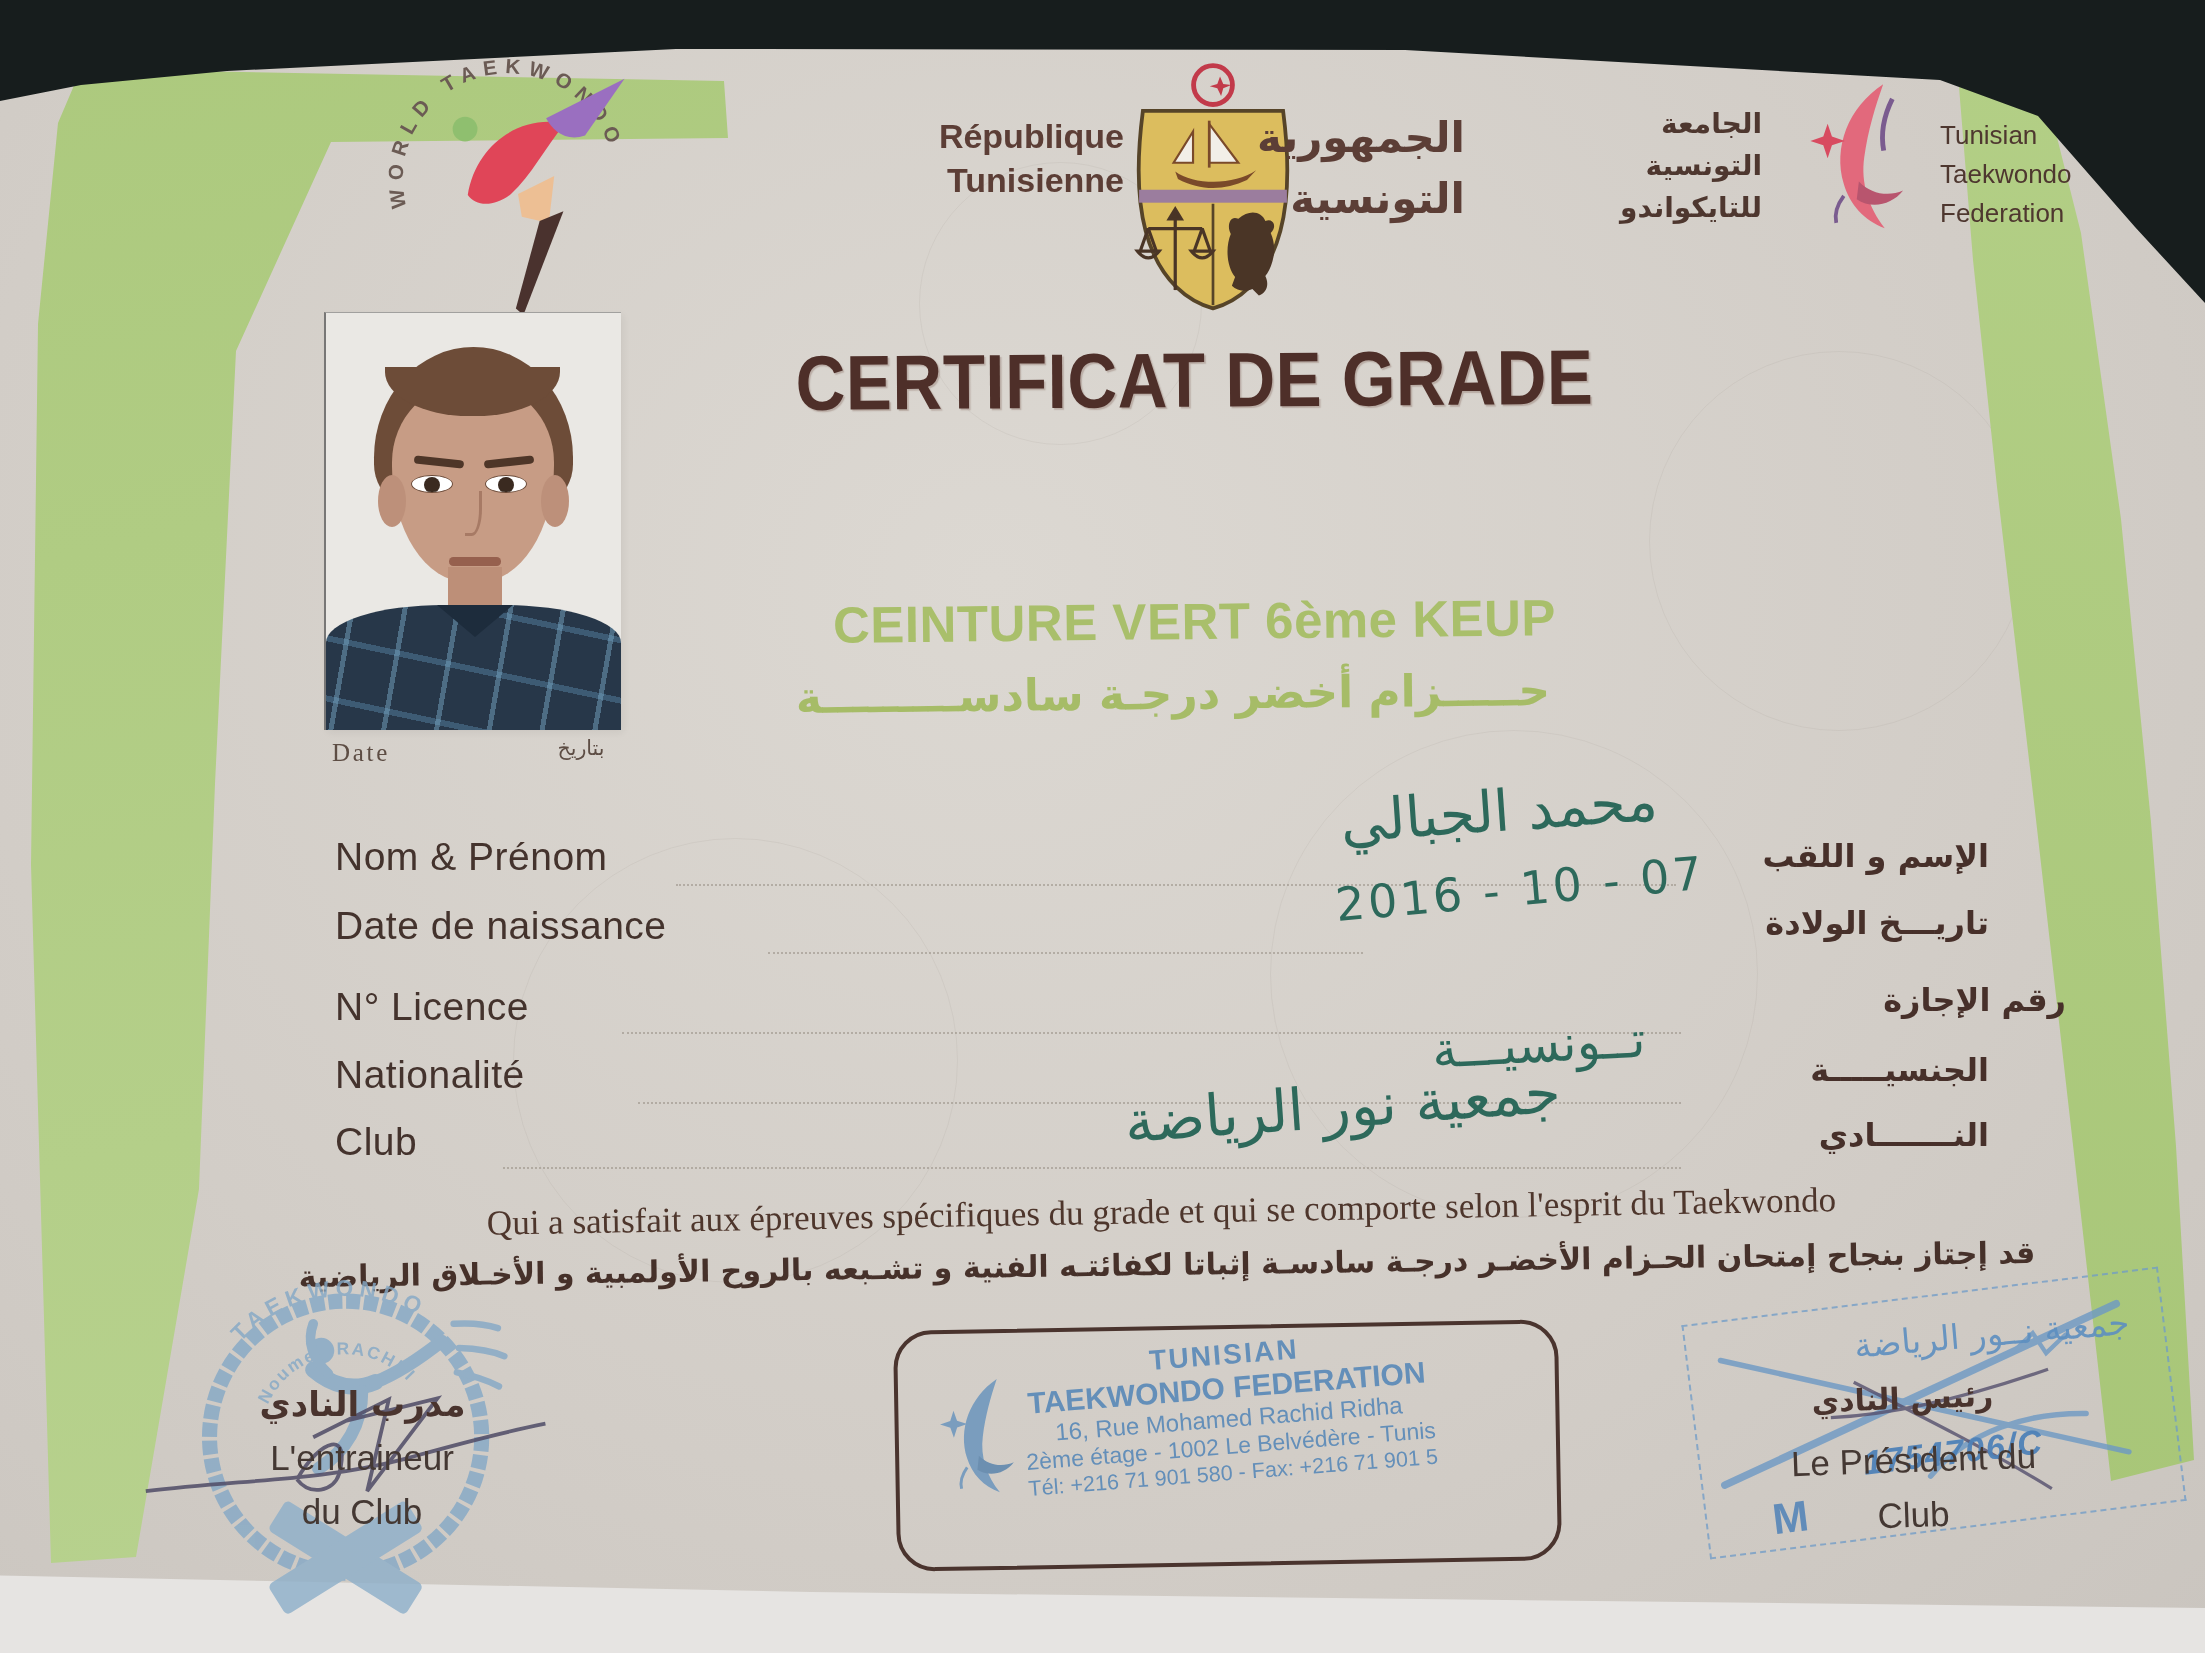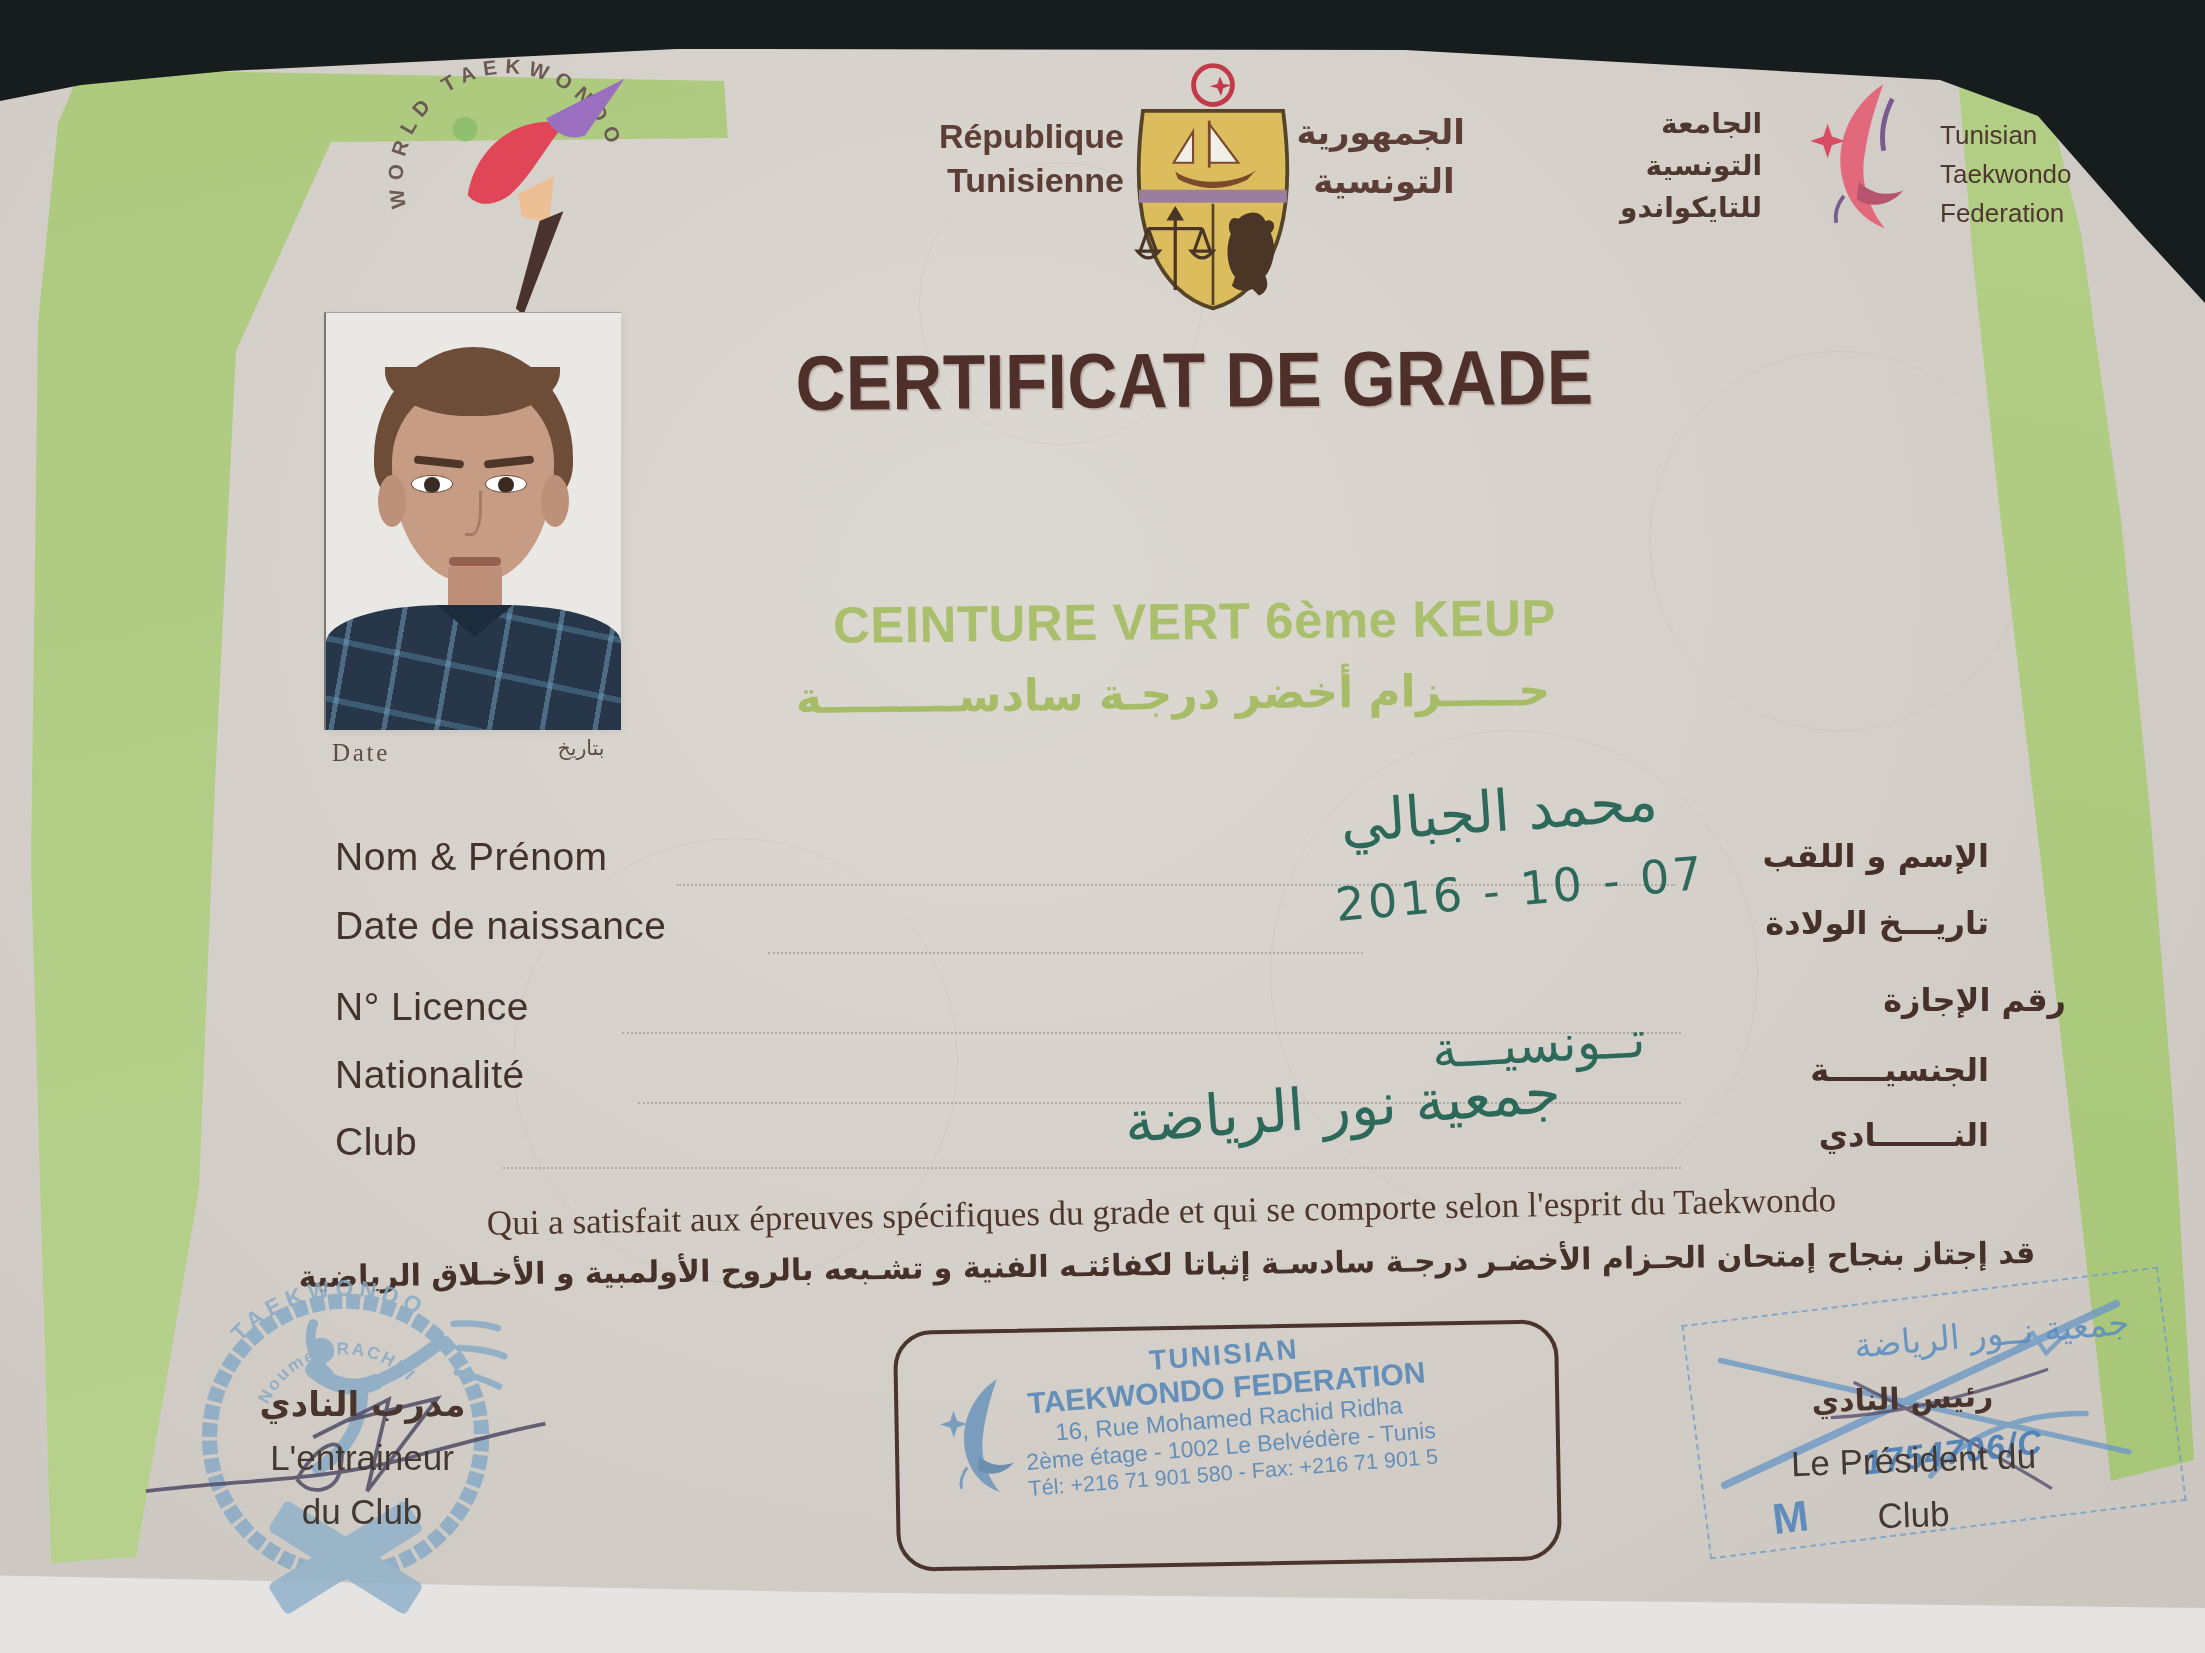--- a/index.html
+++ b/index.html
@@ -11,21 +11,21 @@
     clip-path:polygon(0 0,2205px 0,2205px 303px,2135px 227px,2038px 116px,1940px 80px,1405px 50px,676px 49px,227px 71px,81px 85px,0 101px);}
   .green-left{left:0;top:0;width:811px;height:1600px;background:linear-gradient(170deg,#abc97b,#b7d28d);opacity:.97;
     clip-path:polygon(81px 69px,724px 81px,728px 138px,331px 142px,236px 351px,215px 784px,199px 1189px,136px 1557px,51px 1563px,31px 865px,38px 324px,58px 123px);}
   .green-right{left:1935px;top:49px;width:270px;height:1459px;background:linear-gradient(190deg,#b3cf86,#a8c678);
     clip-path:polygon(24px 38px,105px 20.5px,146px 184px,186px 470px,216px 773px,241px 1097px,259px 1411px,176px 1432px,143px 1140px,100px 762px,62px 438px,38px 211px);}
   .paper-bottom{left:0;top:1562px;width:2205px;height:92px;background:#e6e4e2;
     clip-path:polygon(0 13.5px,811px 30px,2205px 46px,2205px 92px,0 92px);}
   .watermark{border:1.6px solid rgba(150,142,130,.35);border-radius:50%;opacity:.35;}
   
   .rep-fr{left:897px;top:114px;width:227px;text-align:right;font-size:34px;font-weight:700;color:#5c3e36;line-height:1.3;}
-  .rep-ar{left:1303px;top:108px;width:162px;text-align:center;font-size:34px;font-weight:700;color:#5c3e36;line-height:1.45;font-family:"DejaVu Sans",sans-serif;}
+  .rep-ar{left:1303px;top:108px;width:162px;text-align:center;font-size:42px;font-weight:700;color:#5c3e36;line-height:1.45;font-family:"DejaVu Sans",sans-serif;}
   .fed-ar{left:1584px;top:103px;width:178px;text-align:right;font-size:28px;font-weight:700;color:#4e372f;line-height:1.5;font-family:"DejaVu Sans",sans-serif;}
   .fed-en{left:1940px;top:116px;width:184px;text-align:left;font-size:26px;font-weight:500;color:#4e372f;line-height:1.5;}
   
   .title-fr{left:692px;top:341px;width:1005px;text-align:center;font-size:69px;font-weight:900;color:#4e2f29;
             letter-spacing:0.5px;transform:scaleY(1.12) rotate(-.4deg);text-shadow:1.6px 1.6px 1.1px rgba(90,50,40,.25);}
   .title-ar{left:800px;top:432px;width:854px;text-align:center;font-size:63px;font-weight:700;color:#6b433c;font-family:"DejaVu Sans",sans-serif;}
   .grade-fr{left:692px;top:592px;width:1005px;text-align:center;font-size:51px;font-weight:800;color:#a9bf6b;
             transform:rotate(-.6deg);letter-spacing:0.5px;}
   .grade-ar{left:692px;top:668px;width:962px;text-align:center;font-size:44px;font-weight:700;color:#a6bc67;
             font-family:"DejaVu Sans",sans-serif;direction:rtl;transform:rotate(-.6deg);}

